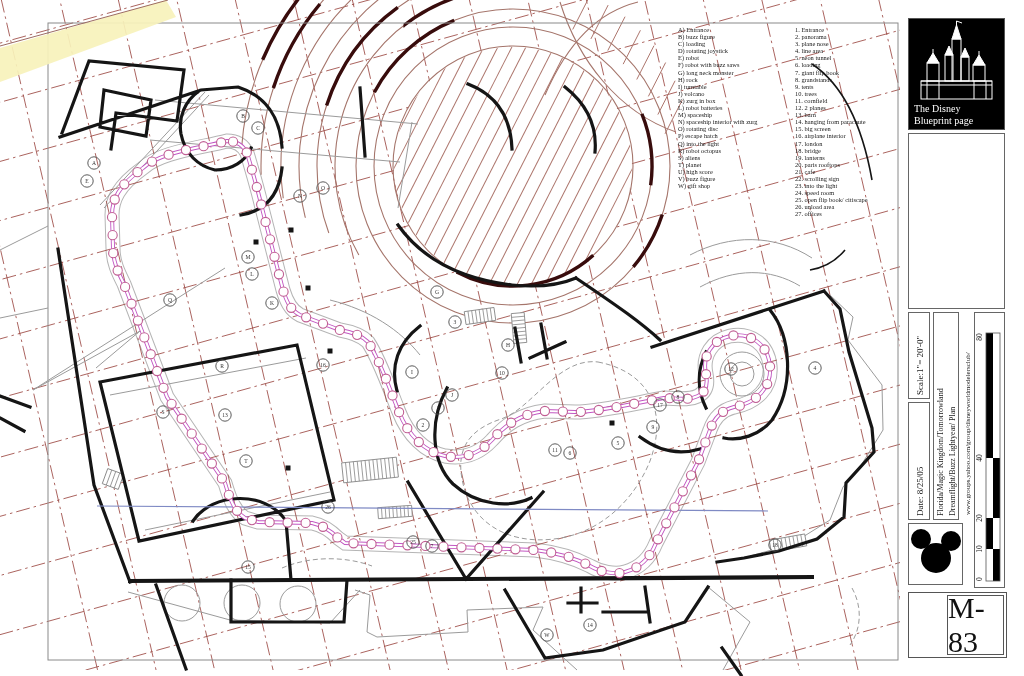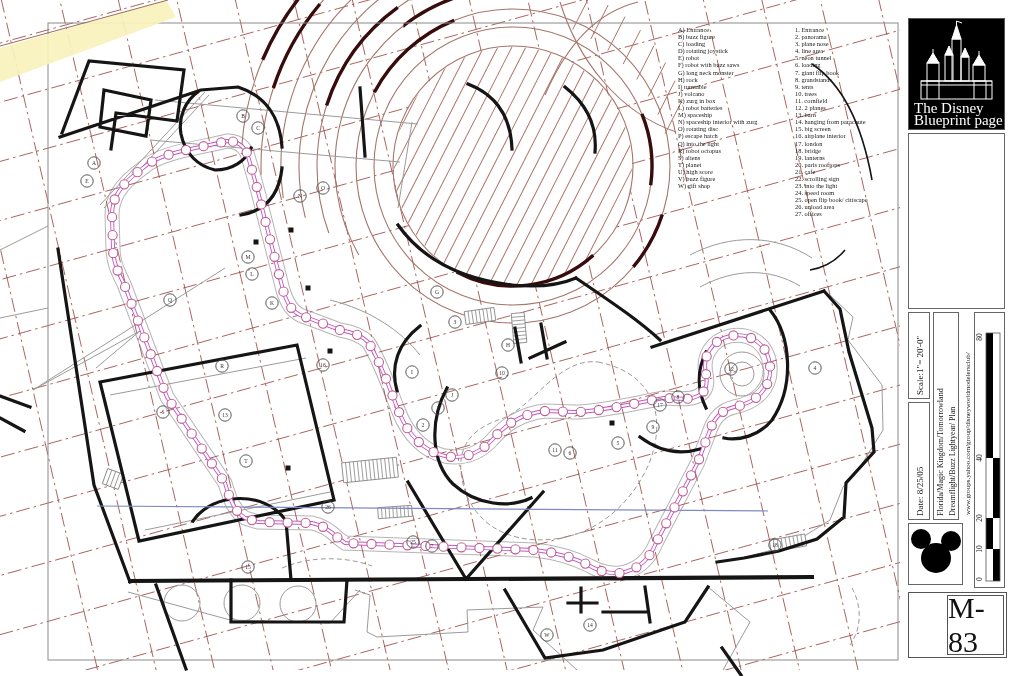--- a/index.html
+++ b/index.html
@@ -5,21 +5,21 @@
   html,body{margin:0;padding:0;background:#fff;}
   #sheet{position:relative;width:1024px;height:676px;background:#fff;overflow:hidden;
          font-family:"Liberation Serif", serif;}
   #plan-svg{position:absolute;left:0;top:0;}
   .legend{position:absolute;font-size:6.4px;line-height:7.1px;color:#1a1a1a;white-space:pre-line;
           font-family:"Liberation Serif", serif;}
   #legend-letters{left:678px;top:26px;}
   #legend-numbers{left:795px;top:26px;}
   .tbox{position:absolute;border:1px solid #666;background:#fff;box-sizing:border-box;}
   #box-logo{left:908px;top:18px;width:97px;height:112px;background:#000;border:1px solid #555;}
-  #logo-text{position:absolute;left:5px;top:84px;color:#fff;font-size:15px;line-height:11.5px;
+  #logo-text{position:absolute;left:5px;top:84px;color:#fff;font-size:10px;line-height:11.5px;
              white-space:pre-line;font-family:"Liberation Serif", serif;}
   #box-empty{left:908px;top:133px;width:97px;height:176px;}
   #box-scale{left:908px;top:312px;width:22px;height:87px;}
   #box-date{left:908px;top:402px;width:22px;height:118px;}
   #box-loc{left:933px;top:312px;width:26px;height:208px;}
   #box-url{left:961px;top:312px;width:12px;height:208px;border:none;}
   #box-bar{left:974px;top:312px;width:31px;height:276px;}
   #box-mickey{left:908px;top:523px;width:55px;height:62px;}
   #box-m83{position:absolute;left:908px;top:592px;width:99px;height:66px;border:1px solid #555;
            background:#fff;box-sizing:border-box;}

